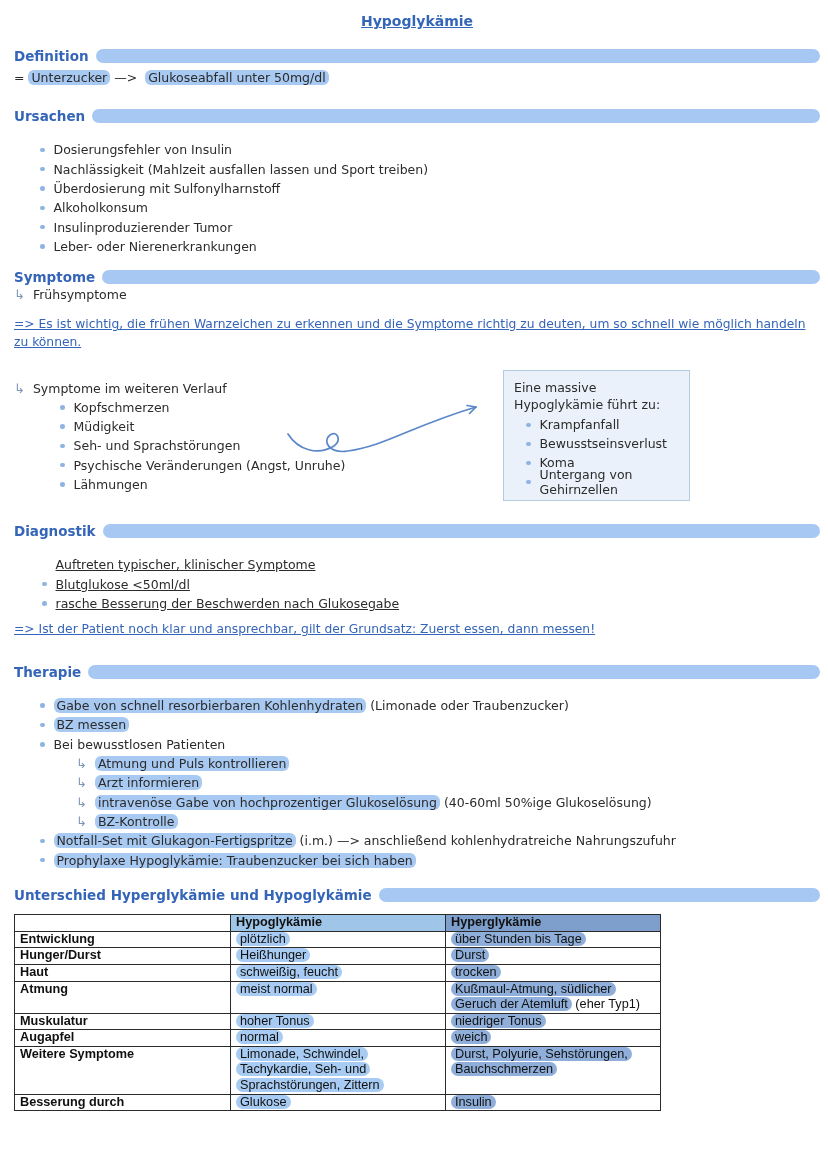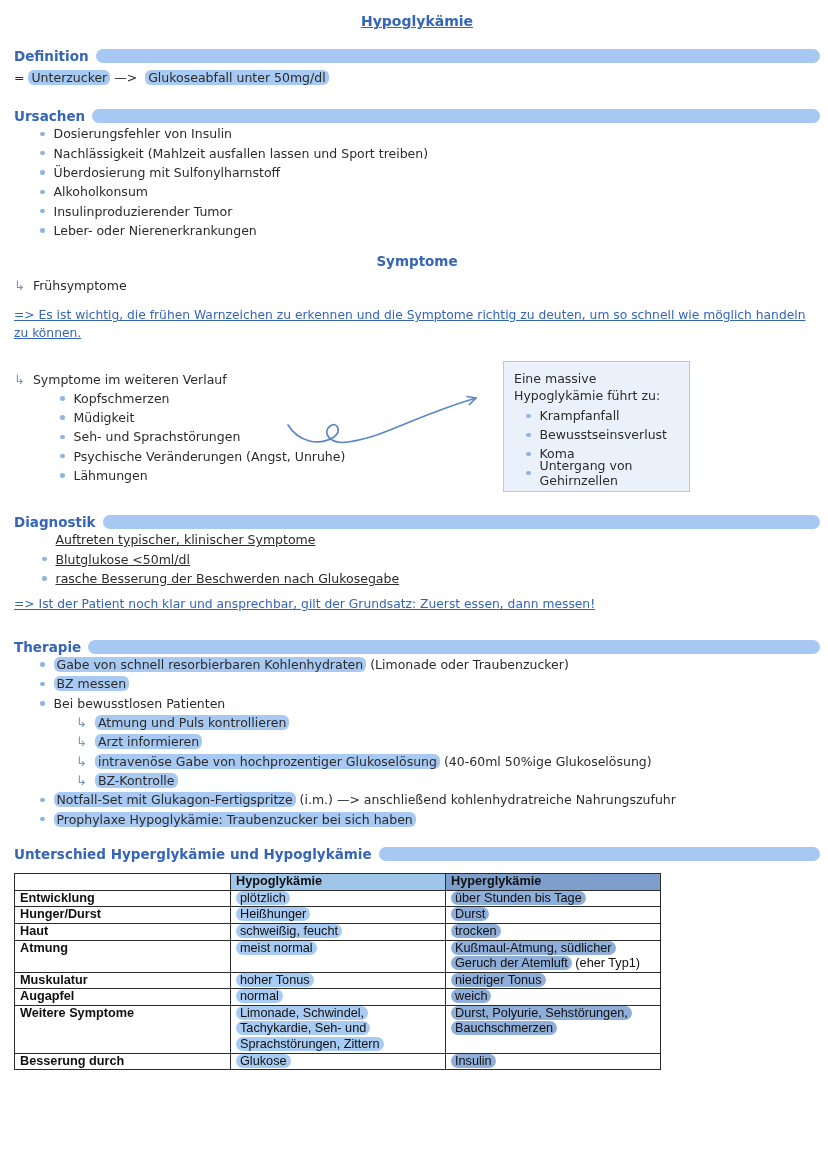--- a/index.html
+++ b/index.html
@@ -47,22 +47,22 @@
   .th-hypo { background:#9fc5e8; }
   .th-hyper { background:#7e9fcb; }
   .row-label { font-weight:bold; }
   .mk { border-radius:7px; padding:0 4px; }
   .mk-hypo { background:#a7cbf2; }
   .mk-hyper { background:#8fafda; }
 
   .mt-def { margin-top:15px; }
   .mt-defline { margin-top:4px; }
   .mt-ursachen { margin-top:21px; }
-  .mt-list { margin-top:0; }
-  .mt-symptome { margin-top:13px;flex-direction:column; }
+  .mt-list { margin-top:16px; }
+  .mt-symptome { margin-top:13px; }
   .mt-note1 { margin-top:11px; }
   .mt-later { margin-top:27px; }
   .mt-diag { margin-top:29px; }
   .mt-note2 { margin-top:7px; }
   .mt-ther { margin-top:26px; }
   .mt-unter { margin-top:17px; }
   .mt-table { margin-top:11px; }
 </style>
 </head>
 <body>

